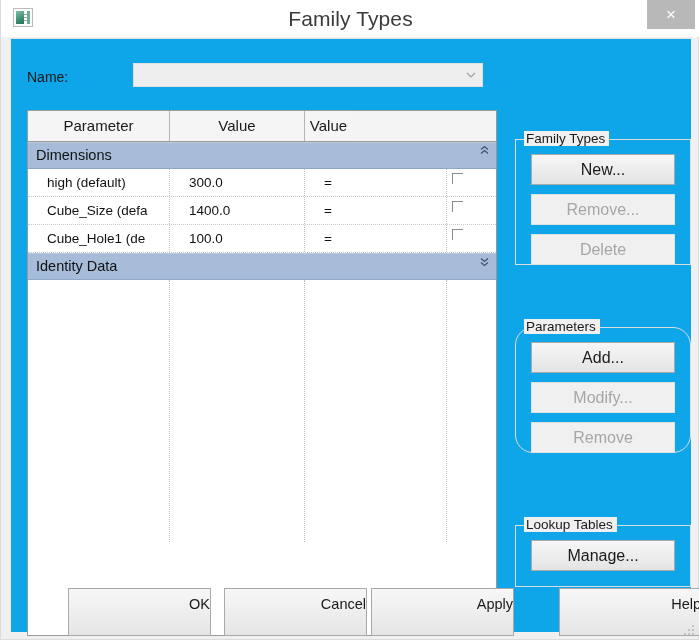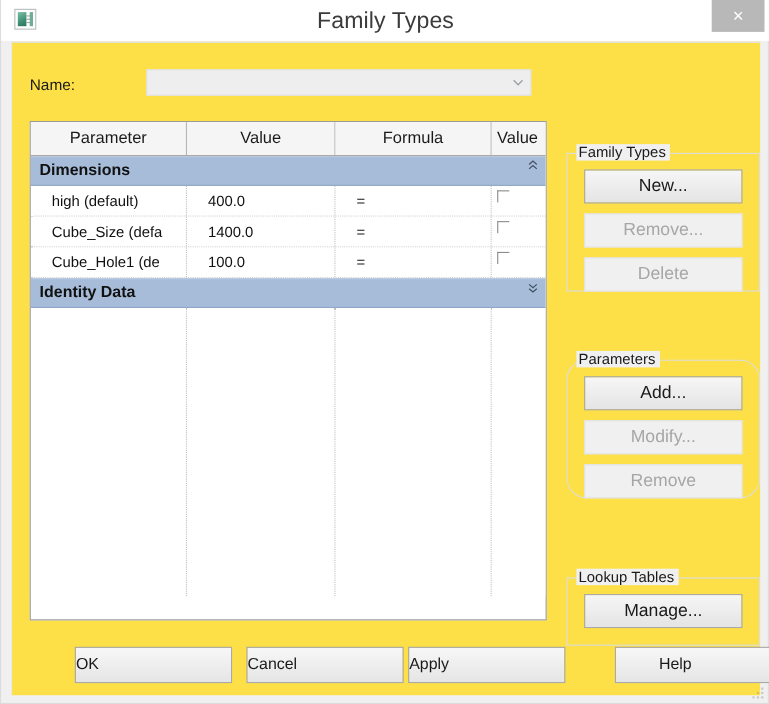--- a/index.html
+++ b/index.html
@@ -91,21 +91,21 @@
     cursor: pointer;
     user-select: none;
     font-family: "Liberation Sans", sans-serif;
   }
 
   
   #client {
     position: absolute;
     left: 9px; top: 38px;
     width: 681px; height: 594px;
-    background: #fde047;
+    background: #0ea5e9;
     border-top: 1px solid #e4e4e4;
     border-left: 1px solid #e9e9e9;
   }
 
   
   #name-label {
     position: absolute;
     left: 16px; top: 30px;
     font-size: 14px;
     color: #1a1a1a;
@@ -130,21 +130,21 @@
     position: absolute;
     right: 6px; top: 7px;
     width: 10px; height: 8px;
   }
   #name-combo .combo-arrow svg { display: block; }
 
   
   #table-wrap {
     position: absolute;
     left: 16px; top: 71px;
-    width: 470px; height: 454px;
+    width: 470px; height: 526px;
     background: #ffffff;
     border: 1px solid #9a9a9a;
     overflow: hidden;
   }
   #table-header {
     display: flex;
     height: 31px;
     background: #f4f4f4;
     border-bottom: 1px solid #9a9a9a;
   }
@@ -170,21 +170,21 @@
     position: relative;
     height: 27px;
     background: #a6bcd9;
     border-bottom: 1px solid #8fa8c8;
     border-top: 1px solid #b8c9e0;
   }
   .group-row .group-label {
     position: absolute;
     left: 8px; top: 4px;
     font-size: 14.5px;
-    font-weight: bold;
+    font-weight: normal;
     color: #111111;
   }
   .group-row .group-chev {
     position: absolute;
     right: 6px; top: 2px;
     width: 11px; height: 11px;
     opacity: .85;
   }
   .group-row .group-chev svg { display: block; }
 
@@ -273,23 +273,23 @@
 
   
   #bottom-bar {
     position: absolute;
     left: 0; top: 540px;
     width: 681px; height: 54px;
   }
   .bbtn {
     position: absolute;
     top: 9px;
-    width: 143px; height: 33px;
+    width: 143px; height: 48px;
     line-height: 31px;
-    text-align: left;
+    text-align: right;
     font-size: 14.5px;
     background: linear-gradient(180deg,#f7f7f7 0%,#eeeeee 50%,#e5e5e5 100%);
     border: 1px solid #a9a9a9;
     color: #1a1a1a;
     cursor: pointer;
     user-select: none;
   }
   #btn-ok     { left: 57px; }
   #btn-cancel { left: 213px; }
   #btn-apply  { left: 360px; }
@@ -341,37 +341,36 @@
           <path d="M1 2 L5 6 L9 2" fill="none" stroke="#9aa0a6" stroke-width="1.2"></path>
         </svg>
       </div>
     </div>
 
     <div id="table-wrap">
 
       <div id="table-header">
         <div class="th col-param">Parameter</div>
         <div class="th col-value">Value</div>
-        <div class="th col-formula">Formula</div>
         <div class="th col-lock">Value</div>
       </div>
 
       <div class="group-row">
         <div class="group-label">Dimensions</div>
         <div class="group-chev">
           <svg width="11" height="11" viewBox="0 0 11 11">
             <path d="M2 4.5 L5.5 1.5 L9 4.5" fill="none" stroke="#2f3c4e" stroke-width="1.1"></path>
             <path d="M2 8.5 L5.5 5.5 L9 8.5" fill="none" stroke="#2f3c4e" stroke-width="1.1"></path>
           </svg>
         </div>
       </div>
 
       <div class="data-row">
         <div class="td col-param">high (default)</div>
-        <div class="td col-value">400.0</div>
+        <div class="td col-value">300.0</div>
         <div class="td col-formula td-formula">=</div>
         <div class="td col-lock td-lock">
             <span class="chk"></span>
           </div>
       </div>
 
       <div class="data-row">
         <div class="td col-param">Cube_Size (defa</div>
         <div class="td col-value">1400.0</div>
         <div class="td col-formula td-formula">=</div>

